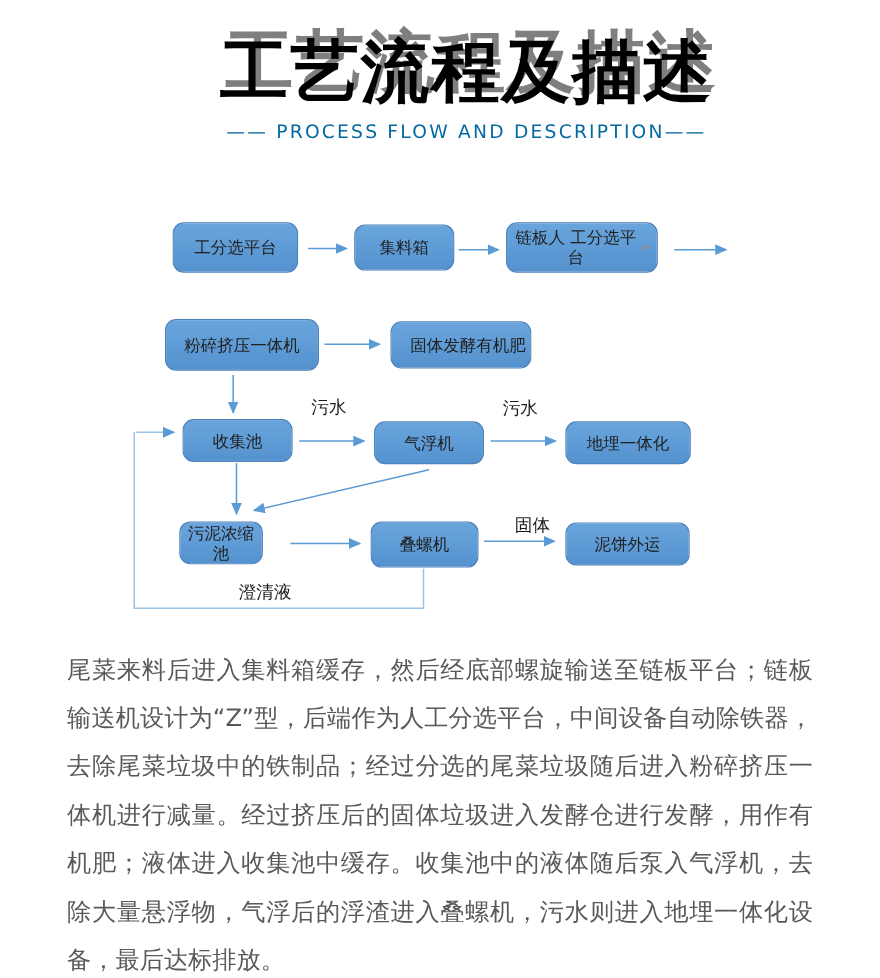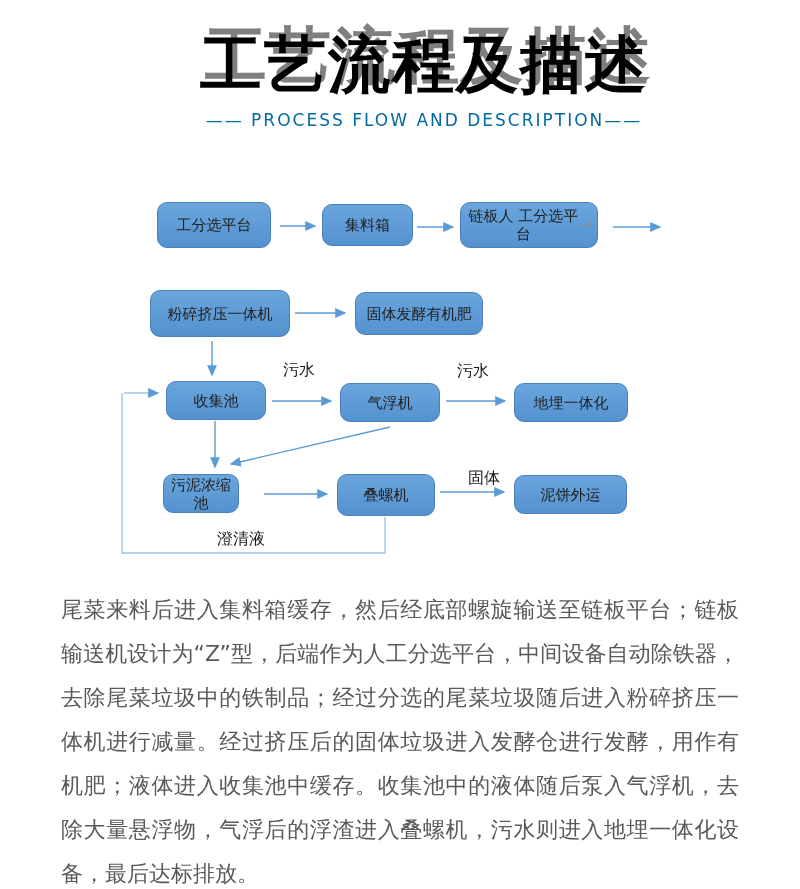--- a/index.html
+++ b/index.html
@@ -77,21 +77,21 @@
   <div class="flow-node" style="left:322px;top:204px;width:91px;height:42px;">
     <span>集料箱</span>
   </div>
   <div class="flow-node" style="left:460px;top:202px;width:138px;height:46px;">
     <span>链板人 工分选平台</span>
       <span class="pilcrow">↵</span>
   </div>
   <div class="flow-node" style="left:150px;top:290px;width:140px;height:47px;">
     <span>粉碎挤压一体机</span>
   </div>
-  <div class="flow-node" style="left:355px;top:292px;width:128px;height:43px;">
+  <div class="flow-node" style="left:355px;top:292px;width:128px;height:43px;justify-content:flex-end;">
     <span>固体发酵有机肥</span>
   </div>
   <div class="flow-node" style="left:166px;top:381px;width:100px;height:39px;">
     <span>收集池</span>
   </div>
   <div class="flow-node" style="left:340px;top:383px;width:100px;height:39px;text-align:center;">
     <span>气浮机</span>
   </div>
   <div class="flow-node" style="left:514px;top:383px;width:114px;height:39px;">
     <span>地埋一体化</span>

